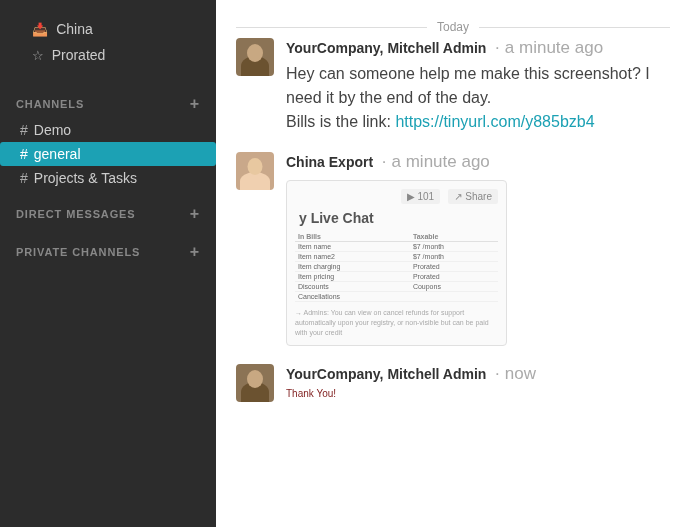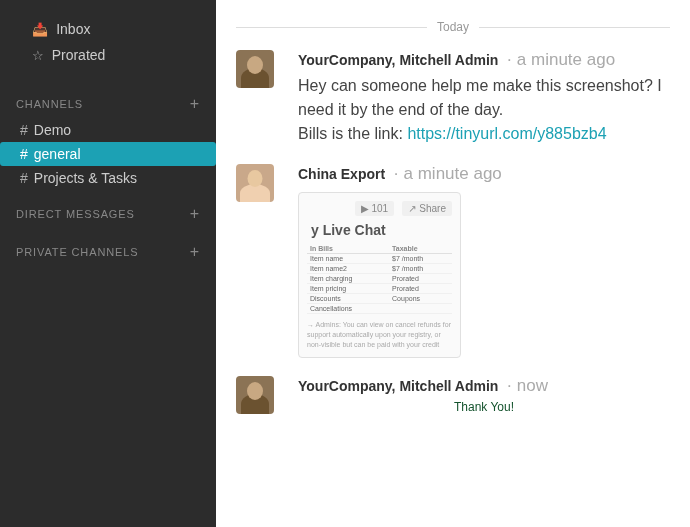--- a/index.html
+++ b/index.html
@@ -39,21 +39,21 @@
     .sidebar-section {
       margin-top: 16px;
       padding: 0 16px;
     }
 
     .sidebar-section-header {
       display: flex;
       align-items: center;
       justify-content: space-between;
       font-size: 11px;
-      font-weight: 400;
+      font-weight: 700;
       letter-spacing: 0.08em;
       color: #888;
       text-transform: uppercase;
       margin-bottom: 6px;
     }
 
     .sidebar-section-add {
       cursor: pointer;
       font-size: 16px;
       color: #888;
@@ -99,35 +99,35 @@
     .messages-area {
       flex: 1;
       overflow-y: auto;
       padding: 0 20px 20px 20px;
     }
 
     .date-divider {
       display: flex;
       align-items: center;
       gap: 10px;
-      margin: 20px 0 16px 0;
+      margin: 20px 0 4px 0;
     }
     .date-divider-line {
       flex: 1;
       height: 1px;
       background: #ddd;
     }
     .date-divider-text {
       font-size: 12px;
       color: #999;
     }
 
     .message {
       display: flex;
-      gap: 24px;
+      gap: 12px;
       margin-bottom: 18px;
     }
 
     .avatar {
       width: 38px;
       height: 38px;
       border-radius: 4px;
       flex-shrink: 0;
       overflow: hidden;
     }
@@ -211,32 +211,31 @@
       line-height: 1.5;
     }
 
     .message-link {
       color: #1ca1b4;
       text-decoration: none;
       margin-top: 8px;
     }
 
     .message-thank-you {
-      font-size: 12px;
-      color: #14532d;
-      text-align: center;
+      font-size: 10px;
+      color: #7f1d1d;
     }
 
     
     .image-preview {
       margin-top: 8px;
       border: 1px solid #e0e0e0;
       border-radius: 4px;
       padding: 8px;
-      width: 163px;
+      width: 221px;
       background: #fafafa;
     }
 
     .preview-header {
       display: flex;
       justify-content: flex-end;
       gap: 8px;
       margin-bottom: 6px;
     }
 
@@ -288,21 +287,21 @@
       line-height: 1.4;
     }
   </style>
 </head>
 <body>
 
 <div class="sidebar">
   <div class="sidebar-top">
     <div class="sidebar-nav-item">
       <span class="nav-icon">📥</span>
-      <span>Inbox</span>
+      <span>China</span>
     </div>
     <div class="sidebar-nav-item">
       <span class="nav-icon">☆</span>
       <span>Prorated</span>
     </div>
   </div>
 
   <div class="sidebar-section">
     <div class="sidebar-section-header">
       <span>CHANNELS</span>

